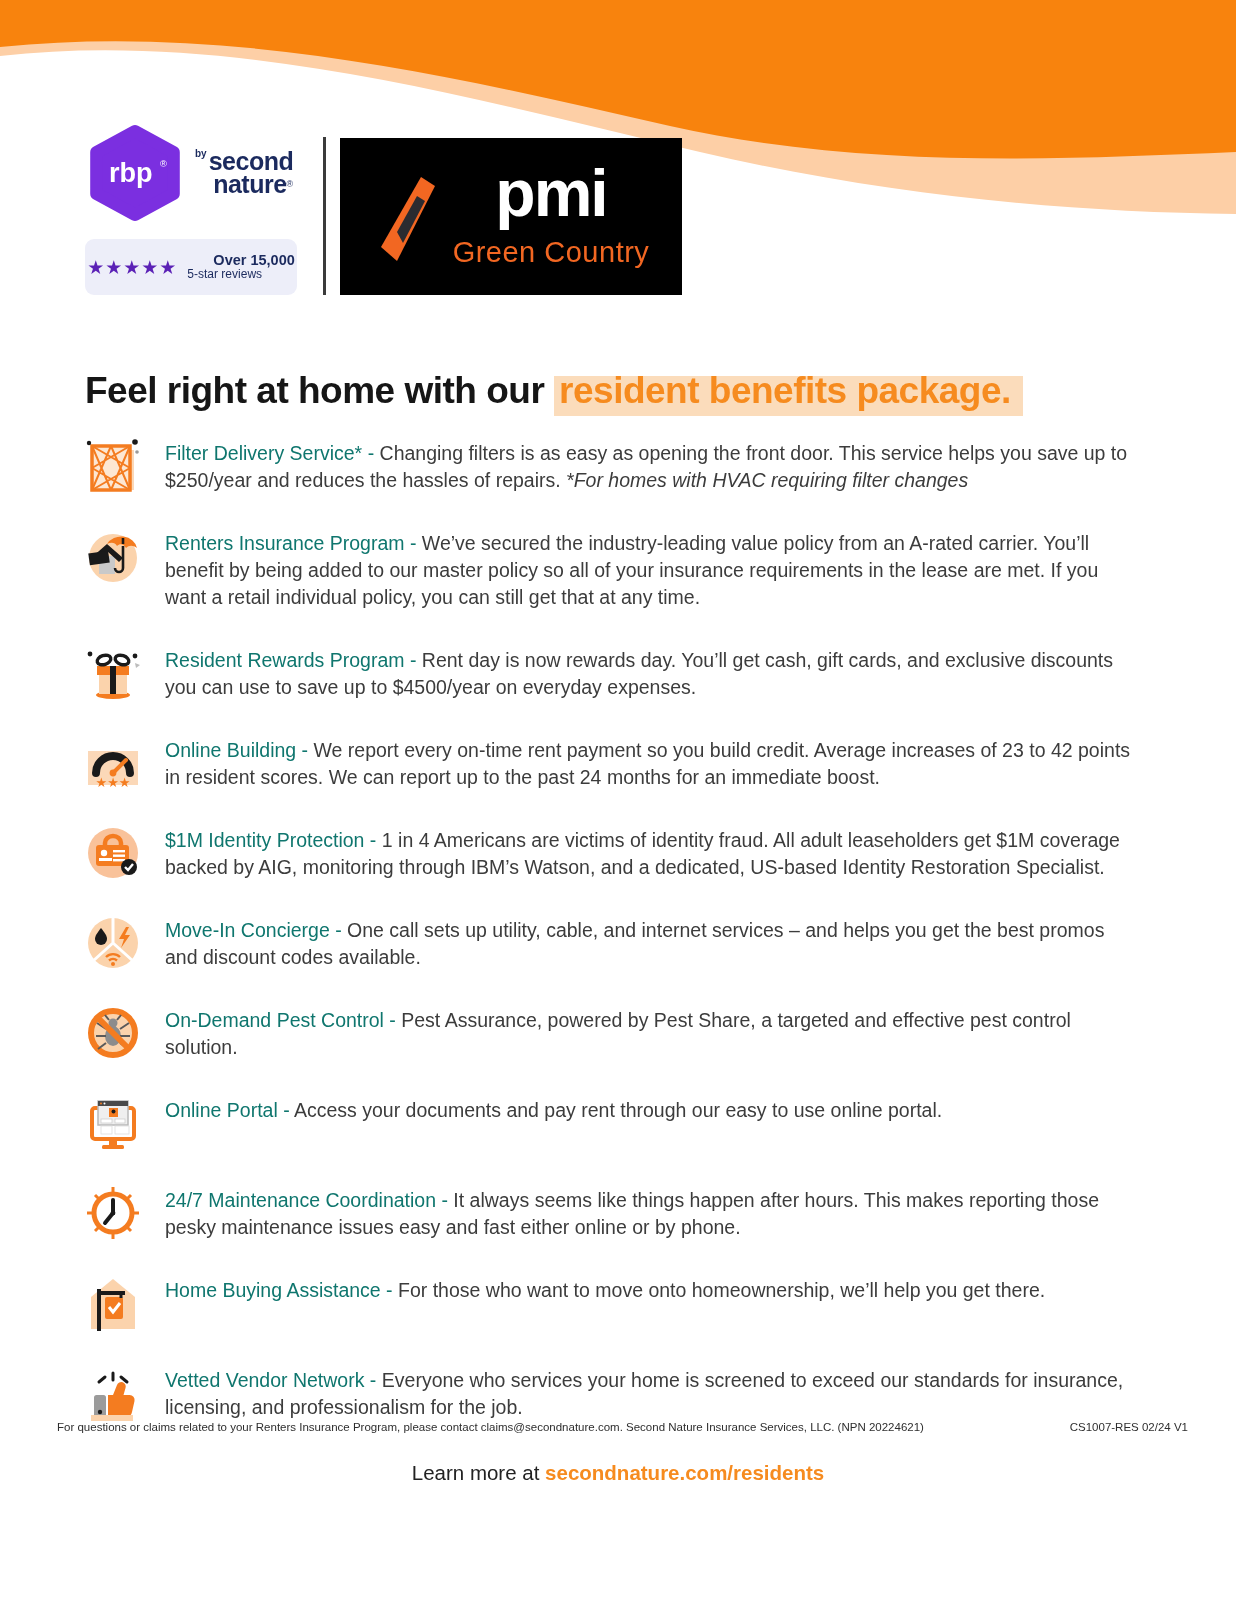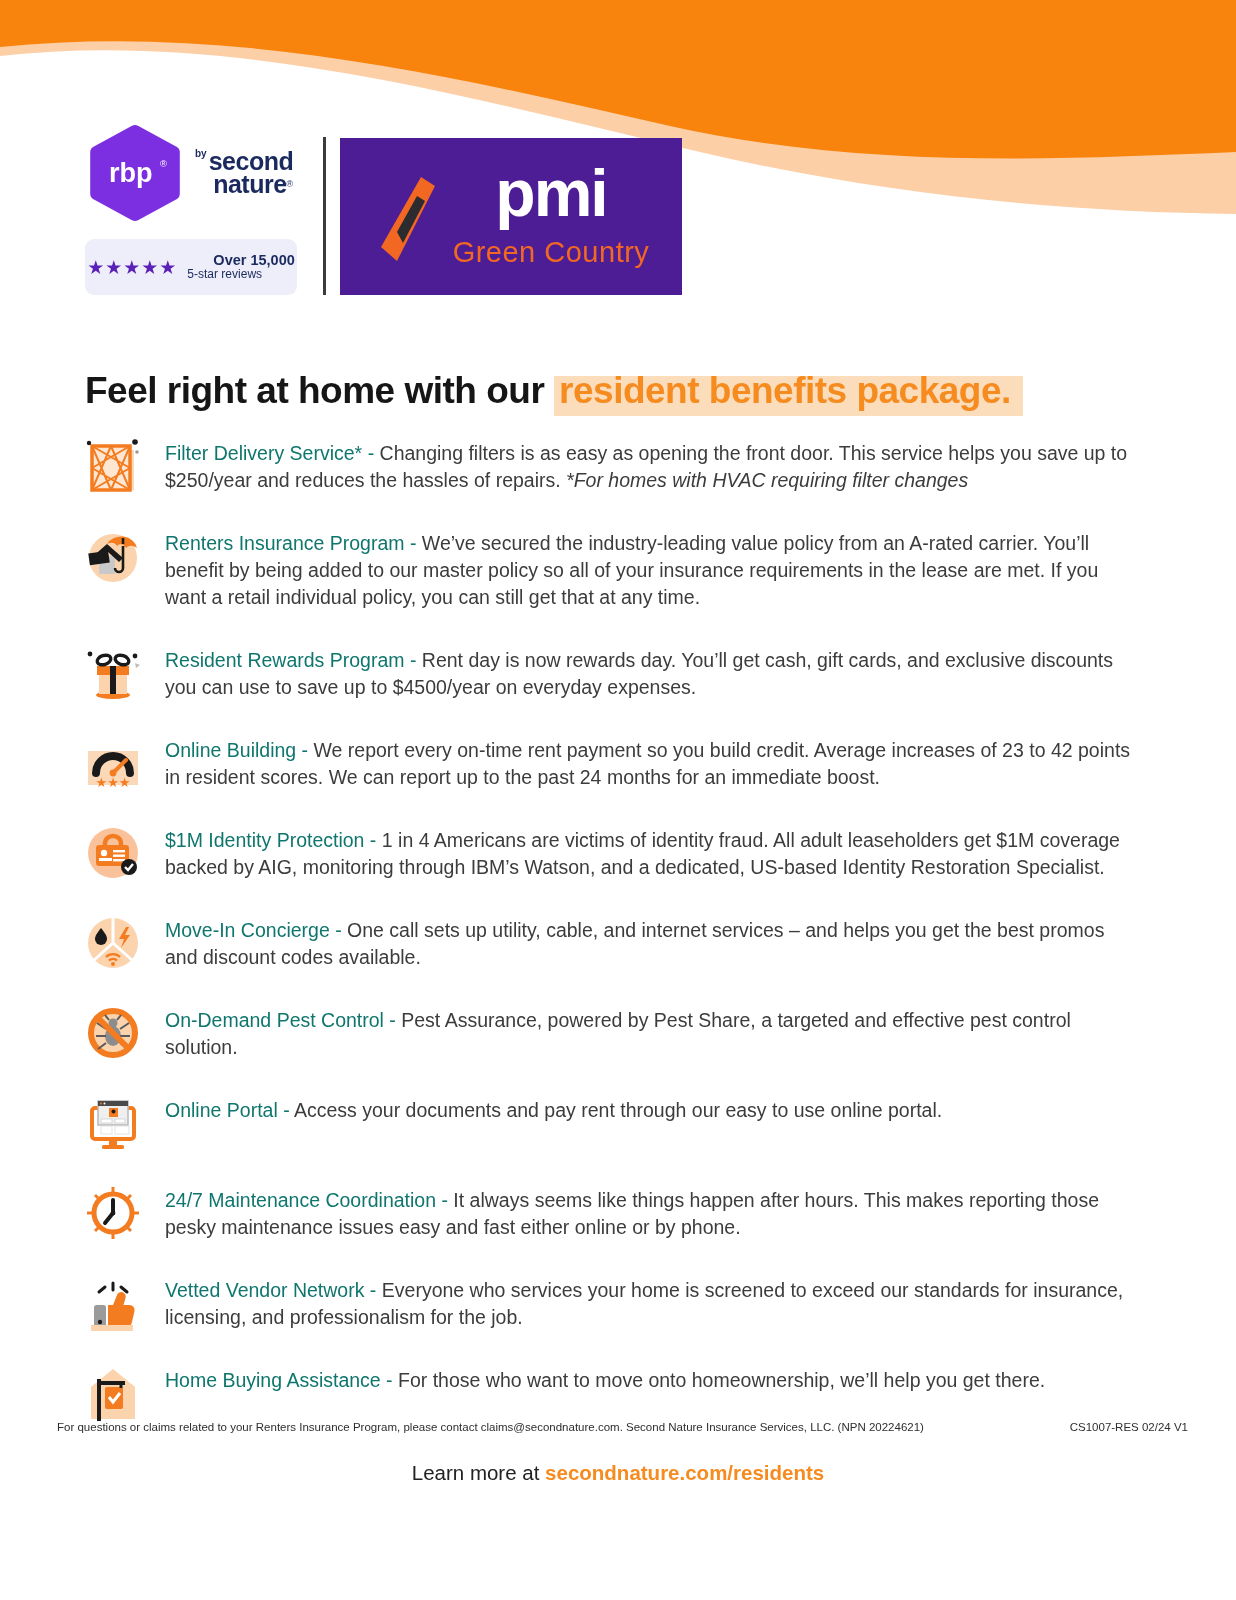--- a/index.html
+++ b/index.html
@@ -24,21 +24,21 @@
   .review-badge{
     margin-top:16px;width:212px;height:56px;background:#EDEEF9;border-radius:9px;
     display:flex;align-items:center;justify-content:center;gap:10px;
   }
   .stars{color:#5B21B6;font-size:19px;letter-spacing:1px;line-height:1;}
   .review-text{color:#1B2A5E;line-height:1.15;}
   .review-line1{font-size:14.5px;font-weight:bold;margin-left:26px;}
   .review-line2{font-size:12px;}
   .logo-divider{width:3px;height:158px;background:#3B3B3B;margin:0 14px 0 6px;}
   .pmi-box{
-    width:342px;height:157px;background:#4c1d95;
+    width:342px;height:157px;background:#000000;
     display:flex;align-items:center;justify-content:center;gap:14px;
   }
   .pmi-textcol{display:flex;flex-direction:column;align-items:center;}
   .pmi-word{color:#ffffff;font-size:66px;font-weight:bold;letter-spacing:-2px;line-height:0.9;}
   .pmi-sub{color:#F26722;font-size:29px;margin-top:12px;letter-spacing:0.5px;}
 
   
   .headline{margin:75px 0 0 85px;font-size:37px;font-weight:bold;color:#161616;letter-spacing:-0.5px;}
   .headline .hl{
     color:#F68B1F;
@@ -233,41 +233,41 @@
         <path d="M28,2 V8 M28,48 V54 M2,28 H8 M48,28 H54 M10,10 l4,4 M46,10 l-4,4 M10,46 l4,-4 M46,46 l-4,-4" stroke="#F47C20" stroke-width="3" fill="none"></path>
         <line x1="28" y1="28" x2="28" y2="15" stroke="#1A1A1A" stroke-width="4" stroke-linecap="round"></line>
         <line x1="28" y1="28" x2="20" y2="38" stroke="#1A1A1A" stroke-width="4" stroke-linecap="round"></line>
         <circle cx="28" cy="28" r="2.4" fill="#1A1A1A"></circle>
       </svg>
       <div class="txt"><span class="b-title">24/7 Maintenance Coordination - </span><span>It always seems like things happen after hours. This makes reporting those pesky maintenance issues easy and fast either online or by phone.</span></div>
     </div>
 
     <div class="row">
       <svg class="ico" viewBox="0 0 56 56">
-        <path d="M20,12 L14,17 M28,8 V15 M36,12 L42,17" stroke="#1A1A1A" stroke-width="3" stroke-linecap="round" fill="none"></path>
-        <rect x="9" y="30" width="12" height="22" rx="2.5" fill="#9B9B9B"></rect>
-        <circle cx="15" cy="47" r="2.2" fill="#1A1A1A"></circle>
-        <path d="M23,30 h5 l4,-10 a4.5,4.5 0 0 1 8.5,3 l-2,7 h6 a5,5 0 0 1 5,6 l-2.5,11 a6,6 0 0 1 -6,5 h-18 z" fill="#F47C20"></path>
-        <rect x="6" y="50" width="42" height="6" fill="#FBD3AC"></rect>
-      </svg>
-      <div class="txt"><span class="b-title">Vetted Vendor Network - </span><span>Everyone who services your home is screened to exceed our standards for insurance, licensing, and professionalism for the job.</span></div>
-    </div>
-
-    <div class="row">
-      <svg class="ico" viewBox="0 0 56 56">
         <polygon points="28,4 50,22 50,54 6,54 6,22" fill="#FBD3AC"></polygon>
         <line x1="14" y1="14" x2="14" y2="56" stroke="#1A1A1A" stroke-width="4"></line>
         <line x1="12" y1="18" x2="40" y2="18" stroke="#1A1A1A" stroke-width="4"></line>
         <rect x="20" y="22" width="18" height="22" rx="2" fill="#F47C20"></rect>
         <path d="M24,32 l4,5 l7,-9" stroke="#ffffff" stroke-width="3" fill="none"></path>
         <line x1="36" y1="18" x2="36" y2="23" stroke="#1A1A1A" stroke-width="3"></line>
       </svg>
       <div class="txt"><span class="b-title">Home Buying Assistance - </span><span>For those who want to move onto homeownership, we’ll help you get there.</span></div>
     </div>
 
+    <div class="row">
+      <svg class="ico" viewBox="0 0 56 56">
+        <path d="M20,12 L14,17 M28,8 V15 M36,12 L42,17" stroke="#1A1A1A" stroke-width="3" stroke-linecap="round" fill="none"></path>
+        <rect x="9" y="30" width="12" height="22" rx="2.5" fill="#9B9B9B"></rect>
+        <circle cx="15" cy="47" r="2.2" fill="#1A1A1A"></circle>
+        <path d="M23,30 h5 l4,-10 a4.5,4.5 0 0 1 8.5,3 l-2,7 h6 a5,5 0 0 1 5,6 l-2.5,11 a6,6 0 0 1 -6,5 h-18 z" fill="#F47C20"></path>
+        <rect x="6" y="50" width="42" height="6" fill="#FBD3AC"></rect>
+      </svg>
+      <div class="txt"><span class="b-title">Vetted Vendor Network - </span><span>Everyone who services your home is screened to exceed our standards for insurance, licensing, and professionalism for the job.</span></div>
+    </div>
+
   </div>
 
   <div class="learn">
     <span>Learn more at </span><span class="link">secondnature.com/residents</span>
   </div>
 
   <div class="fineprint">
     <span>For questions or claims related to your Renters Insurance Program, please contact claims@secondnature.com. Second Nature Insurance Services, LLC. (NPN 20224621)</span>
     <span>CS1007-RES 02/24 V1</span>
   </div>

